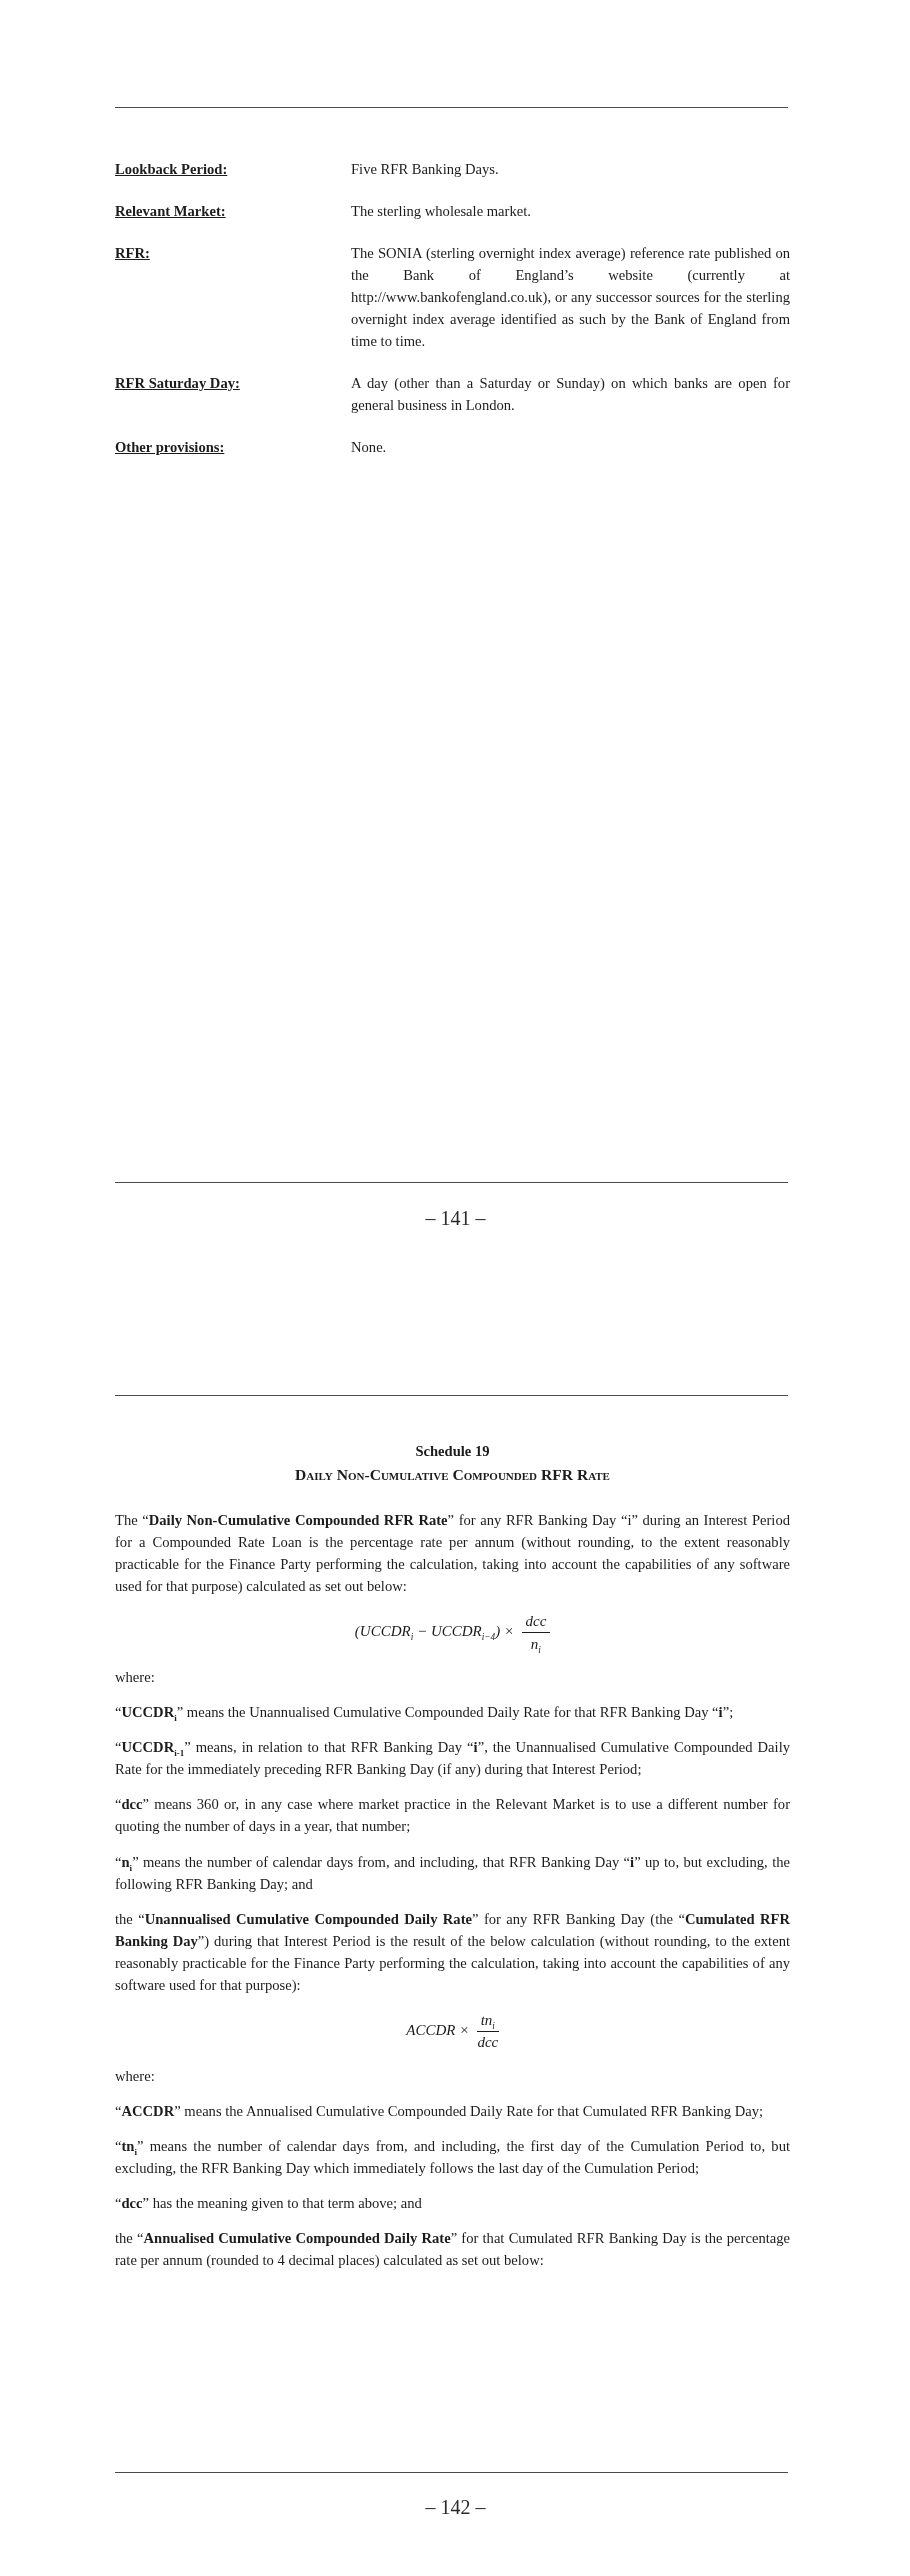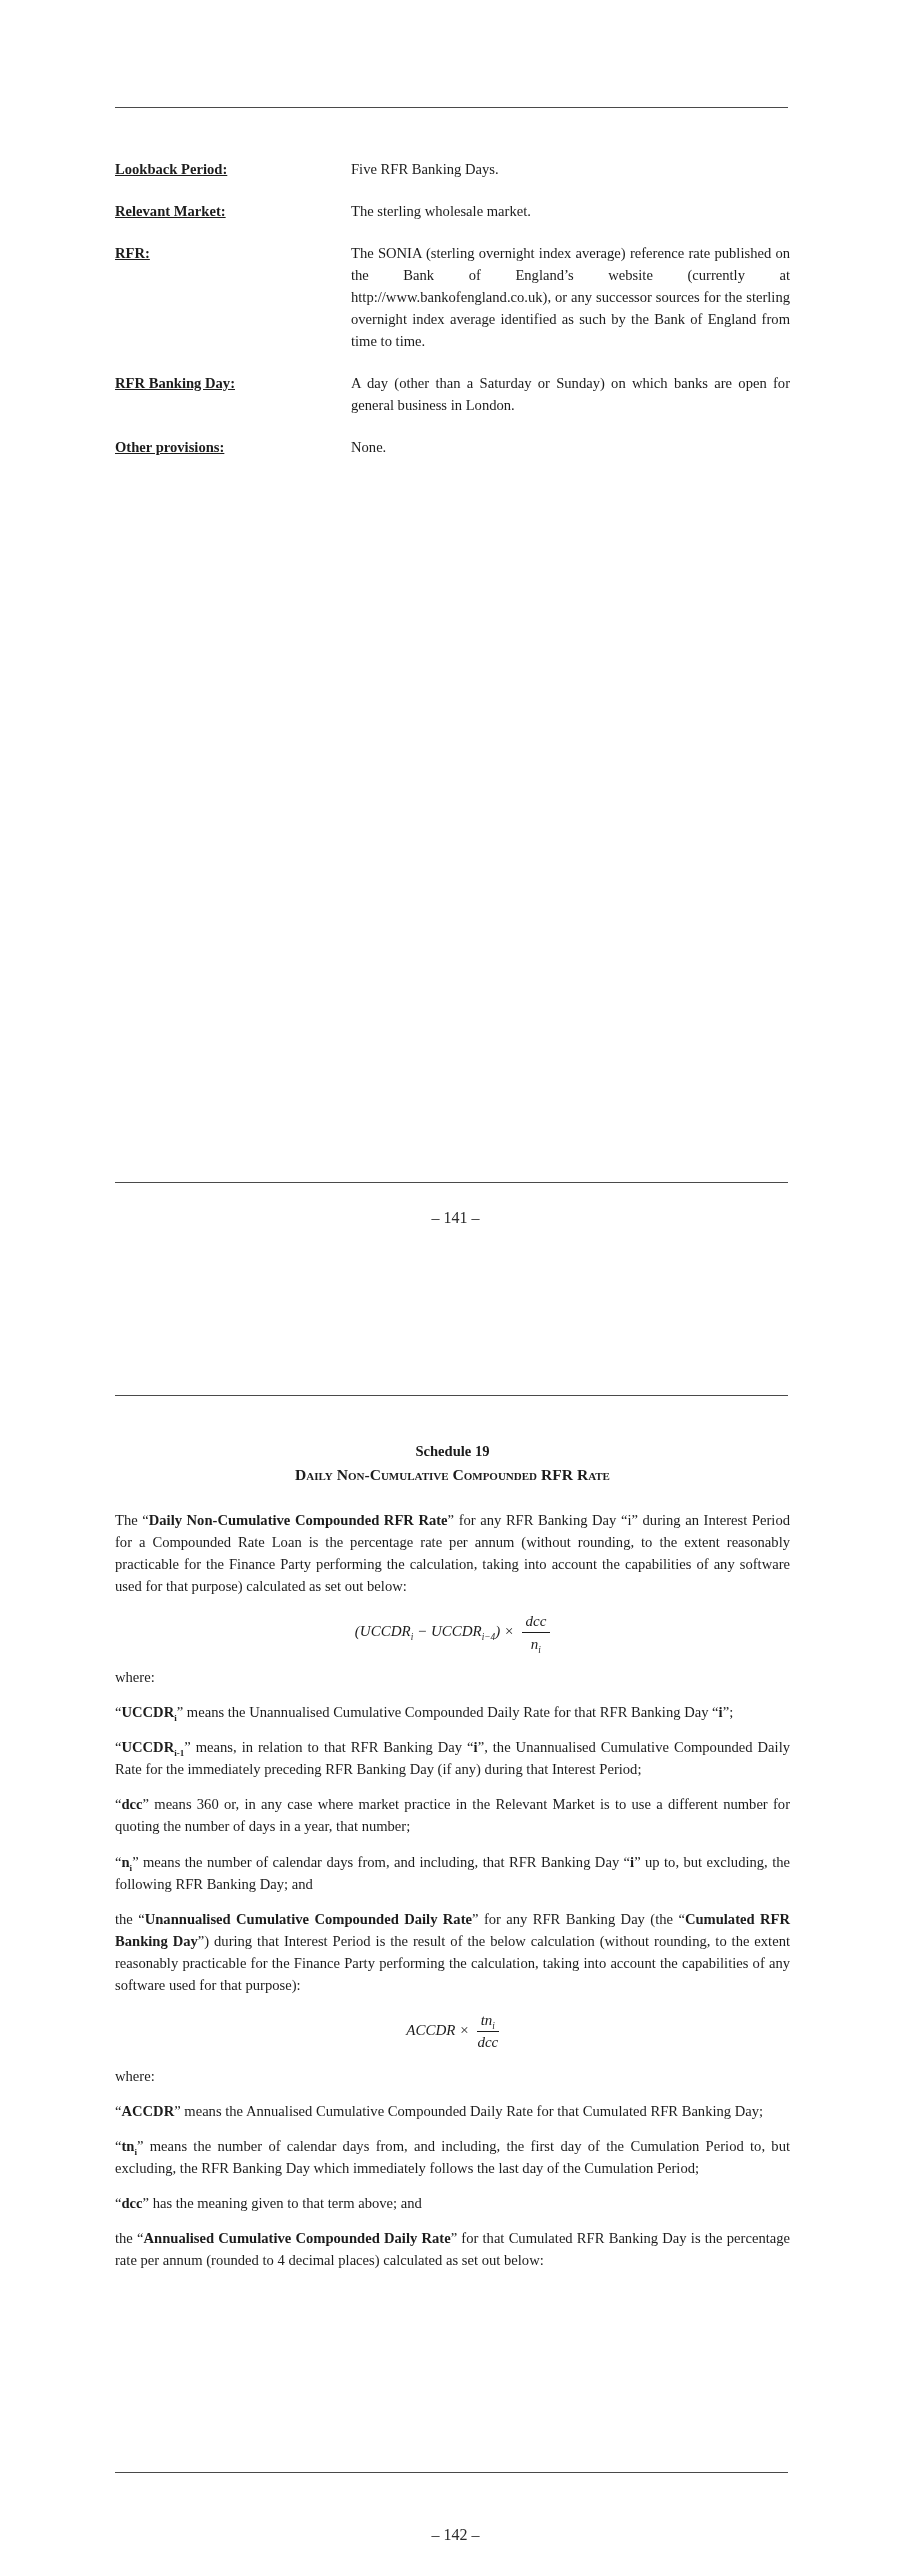--- a/index.html
+++ b/index.html
@@ -20,26 +20,26 @@
   }
   .rule-p1-top    { top: 107px; }
   .rule-p1-bottom { top: 1182px; }
   .rule-p2-top    { top: 1395px; }
   .rule-p2-bottom { top: 2472px; }
 
   .pagenum {
     position: absolute;
     left: 0; width: 100%;
     text-align: center;
-    font-size: 16px;
+    font-size: 20px;
     line-height: 22px;
     color: #2a2a2a;
   }
   .pagenum-1 { top: 1207px; }
-  .pagenum-2 { top: 2496px; margin-top: 28px; }
+  .pagenum-2 { top: 2496px; }
 
   
   .deflist {
     position: absolute;
     left: 115px; top: 158px;
     width: 675px;
     font-size: 14.6px;
     line-height: 22px;
   }
   .defrow { display: flex; margin-bottom: 20px; }
@@ -124,21 +124,21 @@
       </div>
       <div class="defrow">
         <div class="term">Relevant Market:</div>
         <div class="value">The sterling wholesale market.</div>
       </div>
       <div class="defrow">
         <div class="term">RFR:</div>
         <div class="value just">The SONIA (sterling overnight index average) reference rate published on the Bank of England’s website (currently at http://www.bankofengland.co.uk), or any successor sources for the sterling overnight index average identified as such by the Bank of England from time to time.</div>
       </div>
       <div class="defrow">
-        <div class="term">RFR Banking Day:</div>
+        <div class="term">RFR Saturday Day:</div>
         <div class="value just">A day (other than a Saturday or Sunday) on which banks are open for general business in London.</div>
       </div>
       <div class="defrow">
         <div class="term">Other provisions:</div>
         <div class="value">None.</div>
       </div>
     </div>
 
     <div class="rule rule-p1-bottom"></div>
     <div class="pagenum pagenum-1">– 141 –</div>

